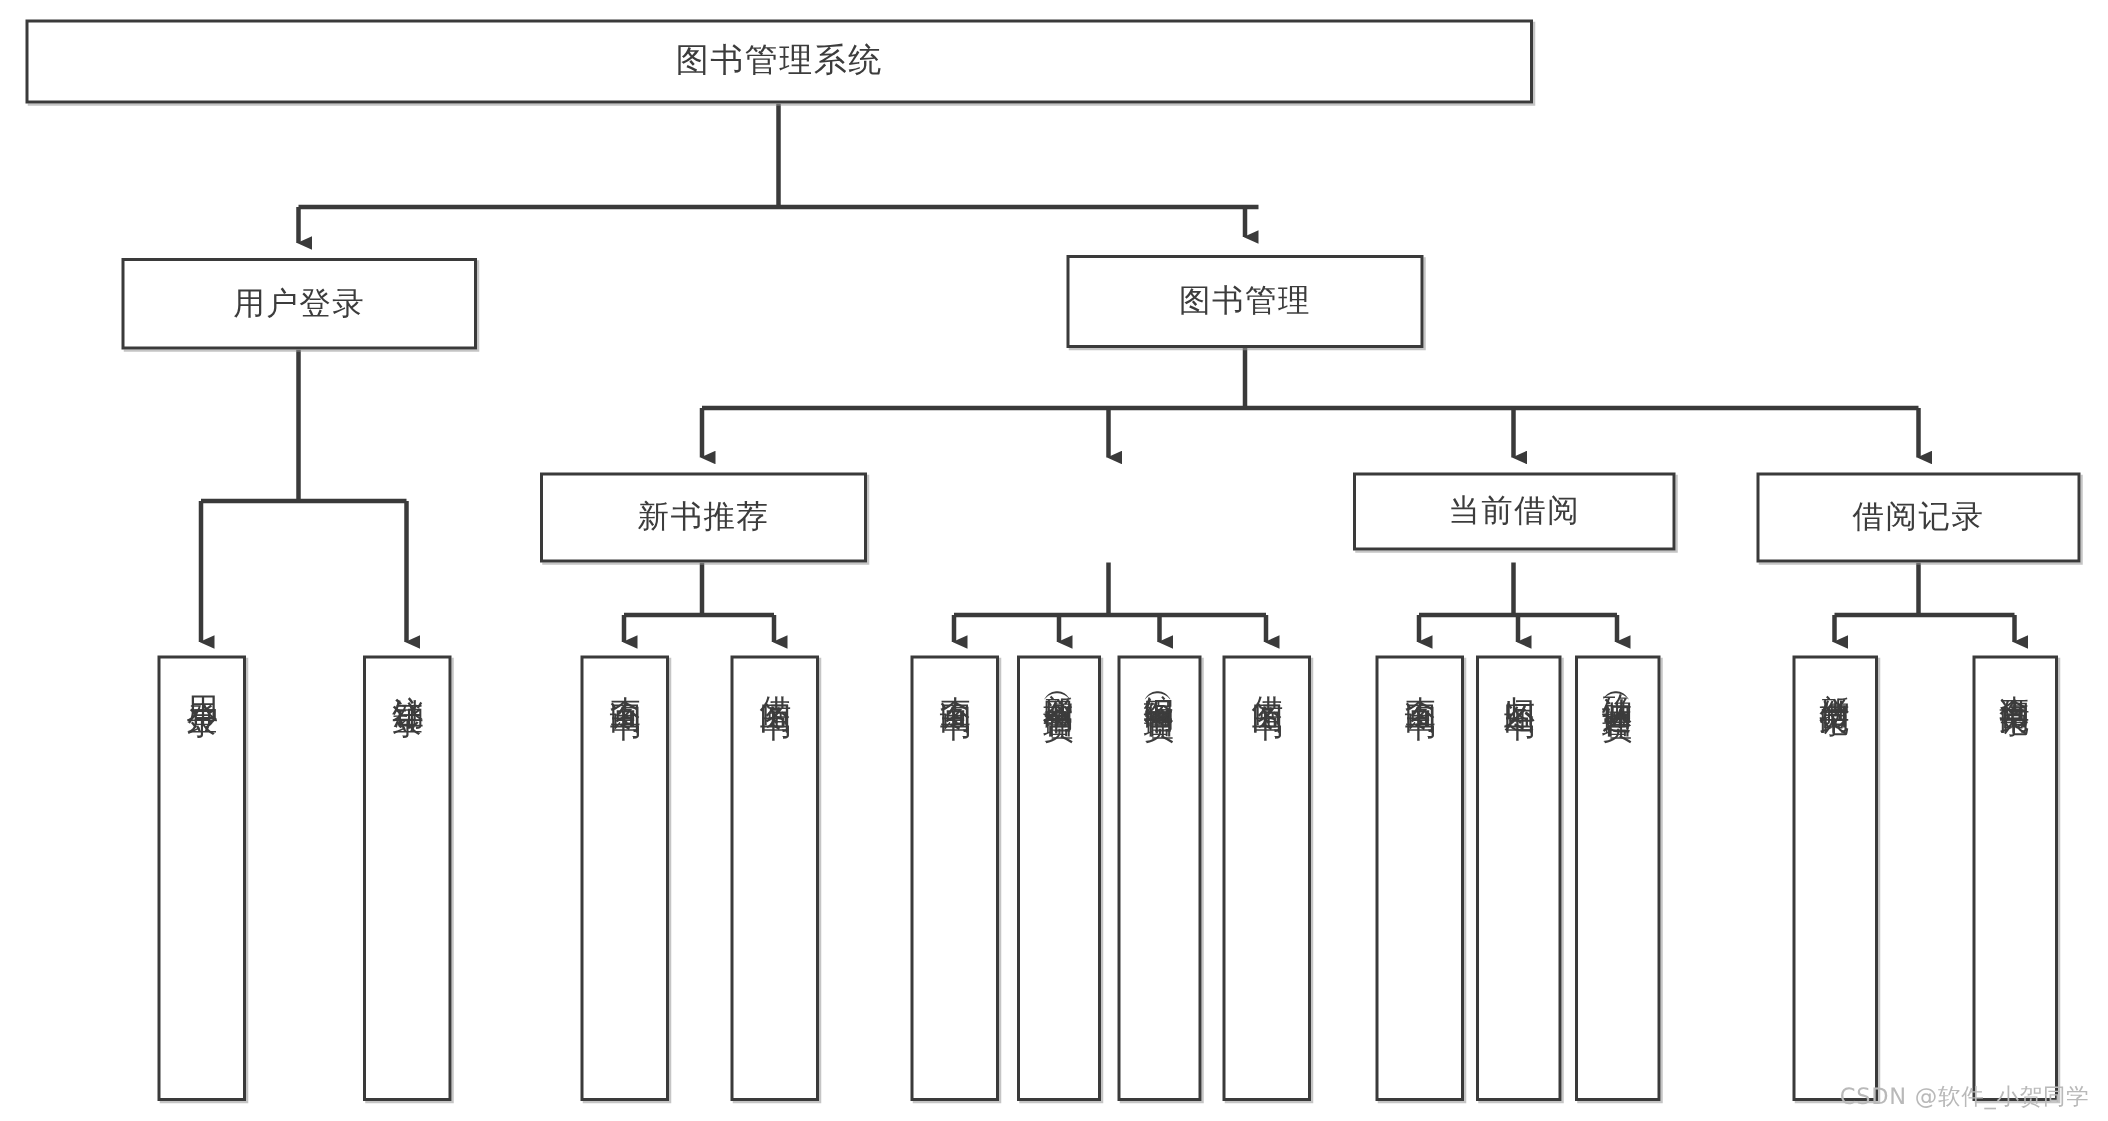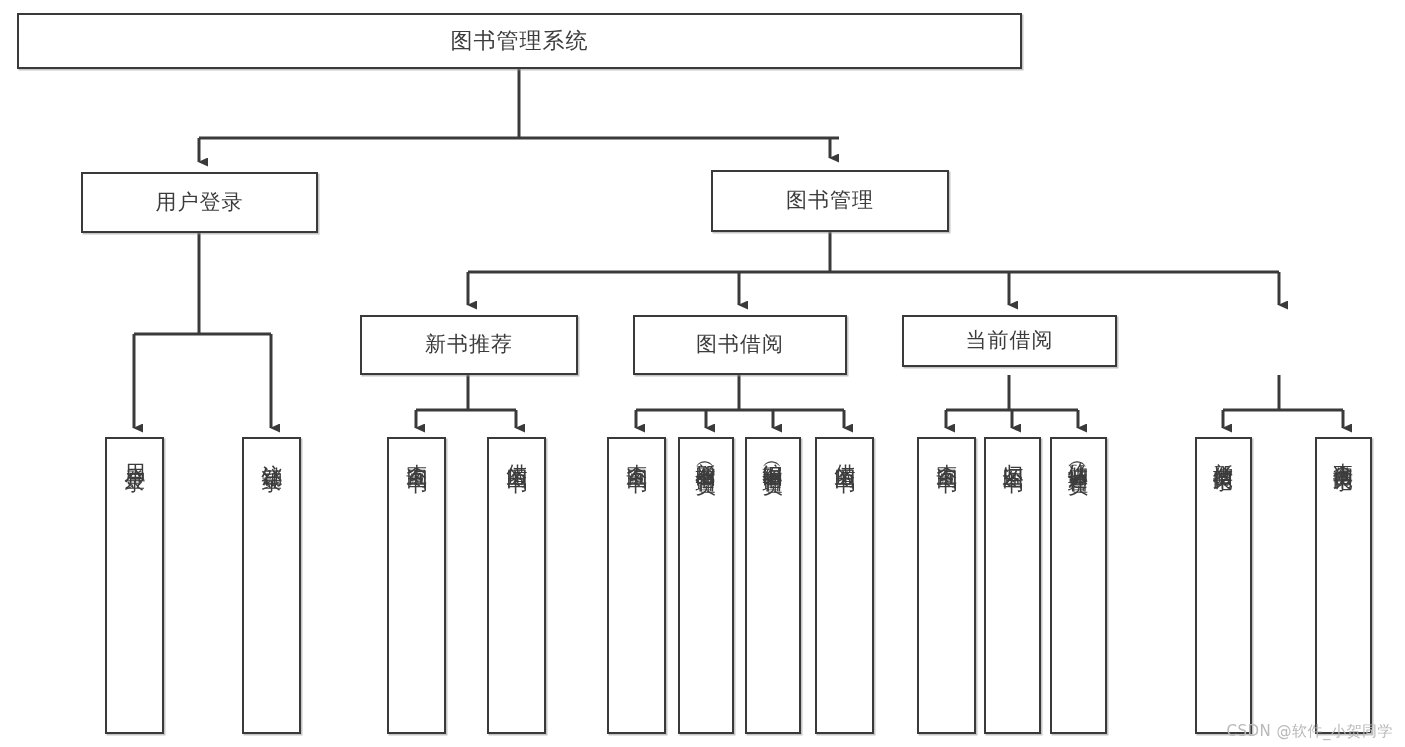--- a/index.html
+++ b/index.html
@@ -139,26 +139,26 @@
   <div class="node horizontal" style="left:81px; top:172px; width:237px; height:61px;">
     <span class="label">用户登录</span>
   </div>
   <div class="node horizontal" style="left:360px; top:315px; width:218px; height:60px;">
     <span class="label">新书推荐</span>
   </div>
 
   <div class="node horizontal" style="left:711px; top:170px; width:238px; height:62px;">
     <span class="label">图书管理</span>
   </div>
-  <div class="node horizontal" style="left:633px; top:315px; width:214px; height:60px;">
-    <span class="label">图书借阅</span>
-  </div>
   <div class="node horizontal" style="left:902px; top:315px; width:215px; height:52px;">
     <span class="label">当前借阅</span>
   </div>
+  <div class="node horizontal" style="left:1171px; top:315px; width:216px; height:60px;">
+    <span class="label">借阅记录</span>
+  </div>
 
   <div class="node vertical" style="left:105px; top:437px; width:59px; height:297px;">
     <span class="label">用户登录</span>
   </div>
   <div class="node vertical" style="left:242px; top:437px; width:59px; height:297px;">
     <span class="label">注销登录</span>
   </div>
 
   <div class="node vertical" style="left:387px; top:437px; width:59px; height:297px;">
     <span class="label">查询图书</span>

